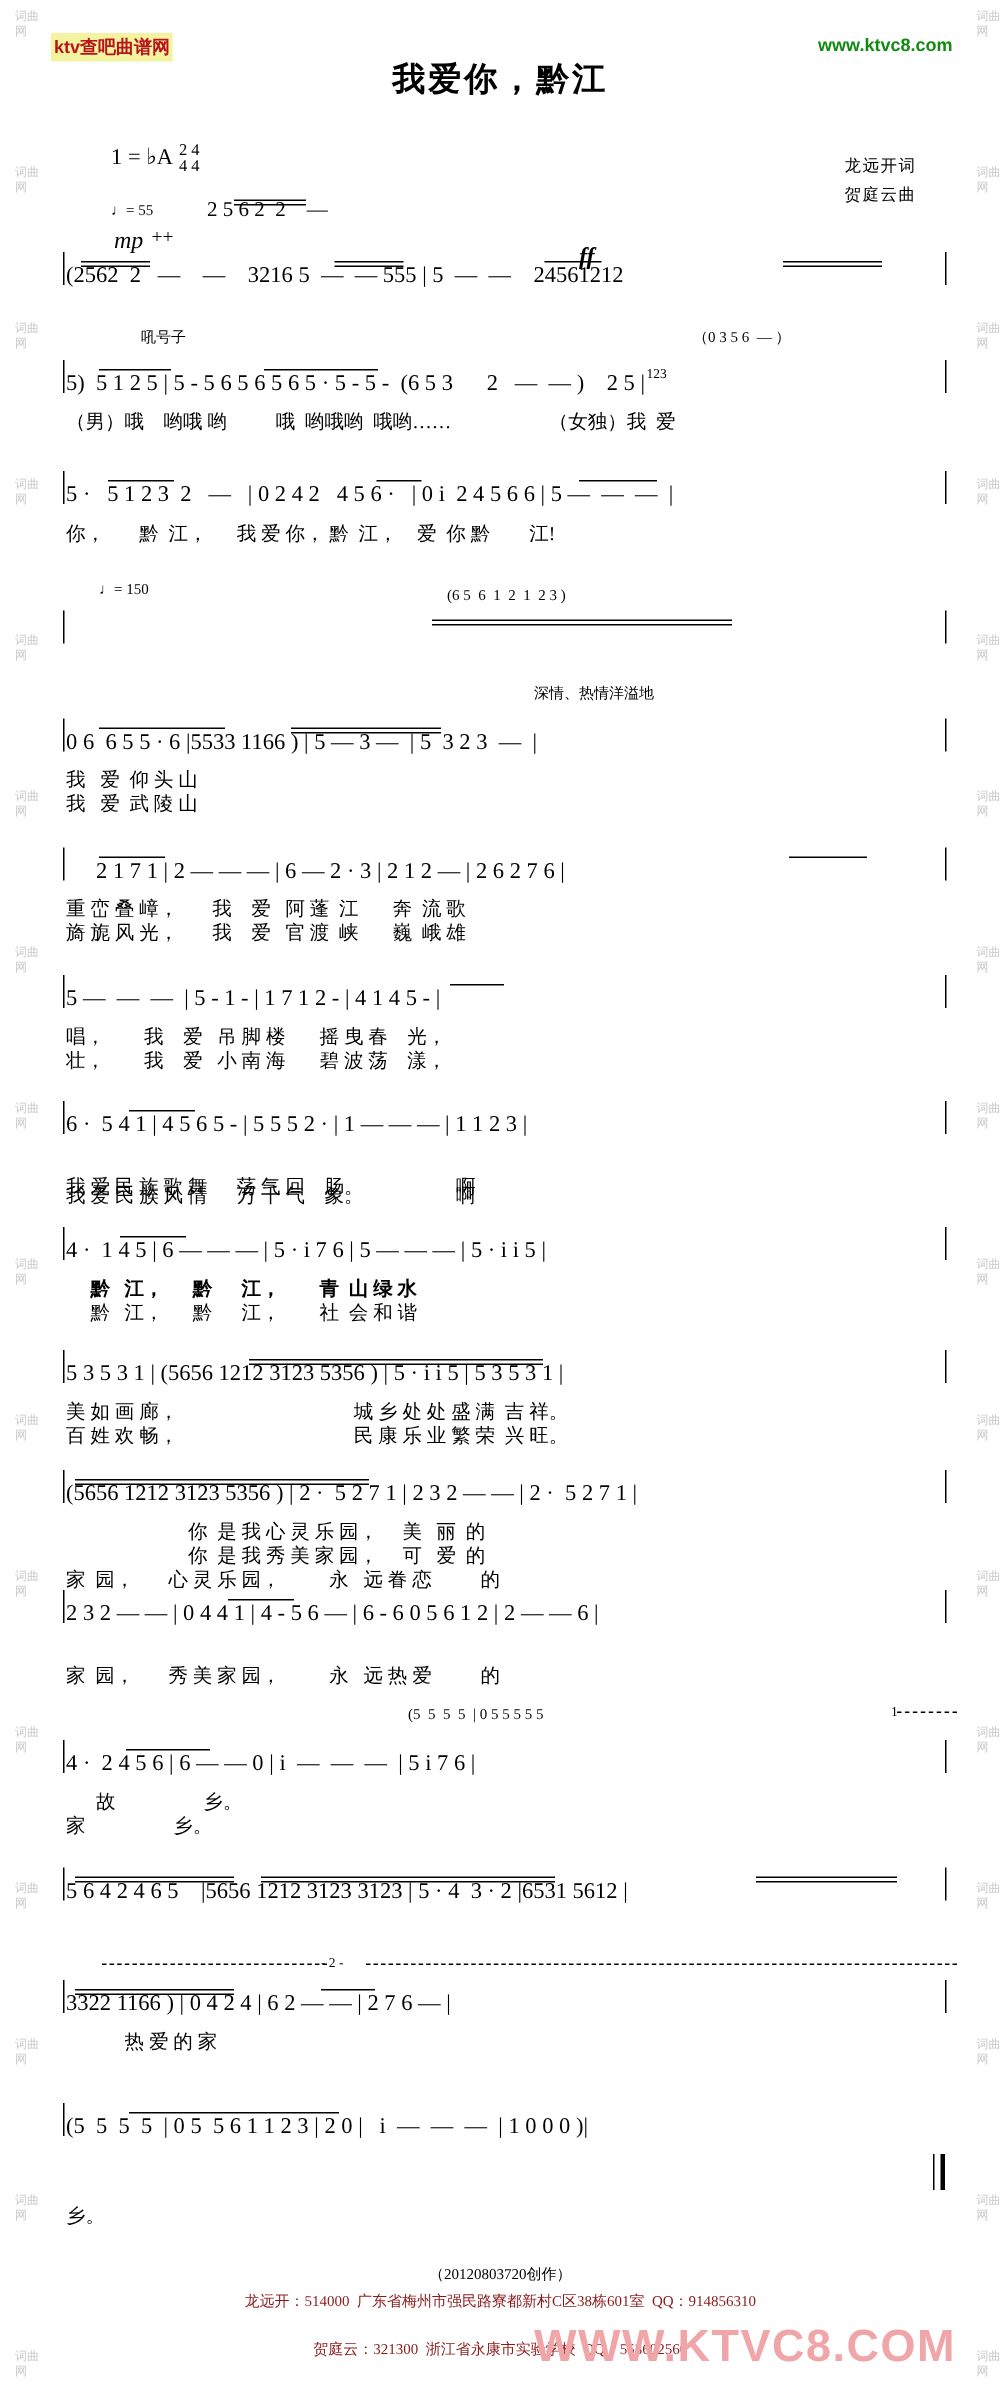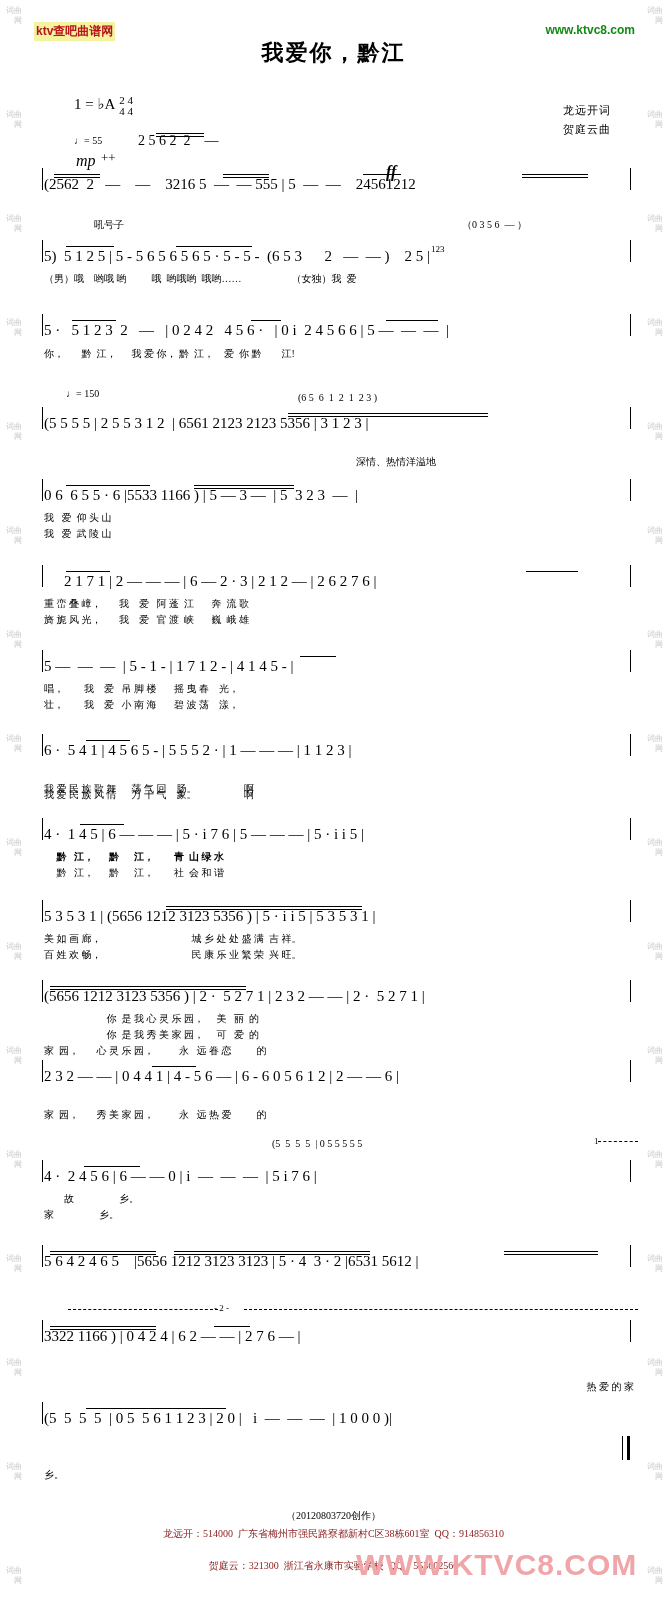--- a/index.html
+++ b/index.html
@@ -23,22 +23,23 @@
     pointer-events: none;
   }
   .wm-col.left { left: 0; }
   .wm-col.right { right: 0; }
   .wm {
     position: absolute;
     width: 22px;
     font-size: 8px;
     line-height: 10px;
     color: #c9c9c9;
-    text-align: right;
+    text-align: left;
     font-family: "Liberation Sans", sans-serif;
+    padding-left: 10px;
   }
   .sheet {
     position: absolute;
     left: 26px;
     top: 0;
     width: 615px;
     height: 1603px;
   }
   
   .site-left {
@@ -117,21 +118,21 @@
     font-size: 15px;
     color: #000;
     white-space: pre;
     font-family: "Liberation Serif", serif;
     letter-spacing: 0px;
   }
   .lyr {
     position: absolute;
     left: 18px;
     width: 590px;
-    font-size: 10px;
+    font-size: 13px;
     color: #000;
     white-space: pre;
     letter-spacing: 0px;
   }
   .note-ann {
     position: absolute;
     font-size: 10px;
     color: #000;
     white-space: pre;
   }
@@ -261,21 +262,20 @@
   <div class="mline" style="top:322px;">5 ·   5 1 2 3  2   —   | 0 2 4 2   4 5 6 ·   | 0 i  2 4 5 6 6 | 5 —  —  —  |</div>
   <div class="lyr" style="top:347px;">你，       黔  江，      我 爱 你， 黔  江，    爱  你 黔        江!</div>
   <div class="hline" style="left:46px; top:320px; width:44px;"></div>
   <div class="hline" style="left:225px; top:320px; width:30px;"></div>
   <div class="hline" style="left:360px; top:320px; width:52px;"></div>
   <div class="vline" style="left:16px; top:314px; height:22px;"></div>
   <div class="vline" style="left:604px; top:314px; height:22px;"></div>
 
   <div class="tempo" style="left:40px; top:388px;">♩= 150</div>
   <div class="note-ann" style="left:272px; top:392px;">(6 5  6  1  2  1  2 3 )</div>
-  <div class="mline" style="top:415px;">(5 5 5 5 | 2 5 5 3 1 2  | 6561 2123 2123 5356 | 3 1 2 3 |</div>
   <div class="hline" style="left:262px; top:413px; width:200px;"></div>
   <div class="hline" style="left:262px; top:416px; width:200px;"></div>
   <div class="vline" style="left:16px; top:407px; height:22px;"></div>
   <div class="vline" style="left:604px; top:407px; height:22px;"></div>
 
   <div class="note-ann" style="left:330px; top:455px;">深情、热情洋溢地</div>
   <div class="mline" style="top:487px;">0 6  6 5 5 · 6 |5533 1166 ) | 5 — 3 —  | 5  3 2 3  —  |</div>
   <div class="lyr" style="top:511px;">我   爱  仰 头 山</div>
   <div class="lyr" style="top:527px;">我   爱  武 陵 山</div>
   <div class="hline" style="left:40px; top:485px; width:84px;"></div>
@@ -353,21 +353,21 @@
   <div class="hline" style="left:148px; top:1254px; width:196px;"></div>
   <div class="hline" style="left:478px; top:1251px; width:94px;"></div>
   <div class="hline" style="left:478px; top:1254px; width:94px;"></div>
   <div class="vline" style="left:16px; top:1245px; height:22px;"></div>
   <div class="vline" style="left:604px; top:1245px; height:22px;"></div>
 
   <div class="small-ann" style="left:188px; top:1303px;">- 2 -</div>
   <div class="hline" style="left:42px; top:1309px; width:150px; border-top:1px dashed #000; background:none; height:0;"></div>
   <div class="hline" style="left:218px; top:1309px; width:394px; border-top:1px dashed #000; background:none; height:0;"></div>
   <div class="mline" style="top:1328px;">3322 1166 ) | 0 4 2 4 | 6 2 — — | 2 7 6 — |</div>
-  <div class="lyr" style="top:1380px;text-align:right;">            热 爱 的 家</div>
+  <div class="lyr" style="top:1352px;">            热 爱 的 家</div>
   <div class="hline" style="left:24px; top:1326px; width:106px;"></div>
   <div class="hline" style="left:24px; top:1329px; width:106px;"></div>
   <div class="hline" style="left:188px; top:1326px; width:36px;"></div>
   <div class="vline" style="left:16px; top:1320px; height:22px;"></div>
   <div class="vline" style="left:604px; top:1320px; height:22px;"></div>
 
   <div class="mline" style="top:1410px;">(5  5  5  5  | 0 5  5 6 1 1 2 3 | 2 0 |   i  —  —  —  | 1 0 0 0 )|</div>
   <div class="lyr" style="top:1468px;">乡。</div>
   <div class="hline" style="left:60px; top:1408px; width:140px;"></div>
   <div class="vline" style="left:16px; top:1402px; height:22px;"></div>

